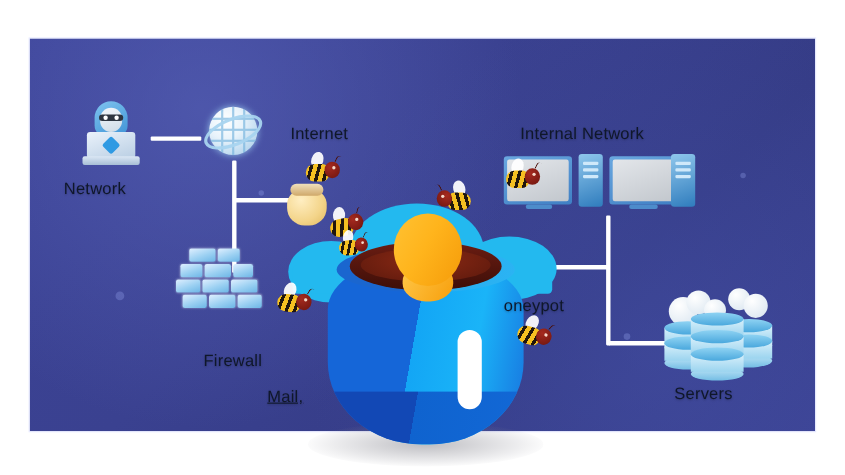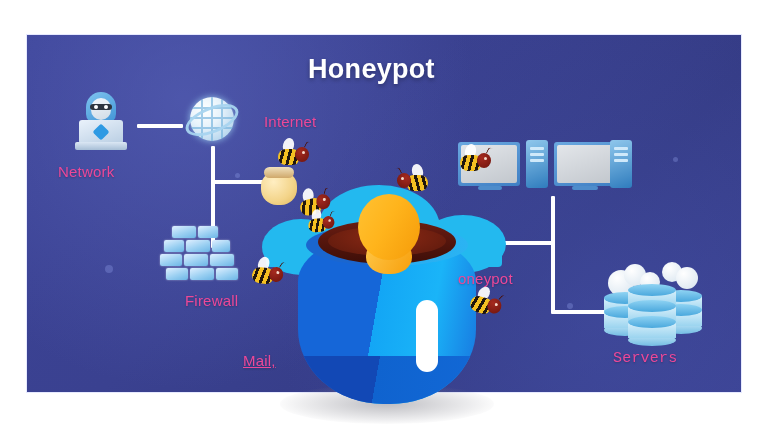--- a/index.html
+++ b/index.html
@@ -21,21 +21,21 @@
       radial-gradient(circle at 80% 80%, rgba(70,82,170,0.45) 0%, rgba(70,82,170,0) 50%),
       linear-gradient(135deg,#3c4397 0%, #3a4190 40%, #353c86 70%, #3b4292 100%);
     border:1px solid #e6e9ff;
     box-sizing:border-box;
   }
   .panel .speck{position:absolute;border-radius:50%;background:rgba(140,155,230,0.35);}
 
   
   .lbl{
     position:absolute;
-    color:#ec4899;
+    color:#0f172a;
     font-size:15px;
     letter-spacing:.2px;
     white-space:nowrap;
     text-shadow:0 1px 2px rgba(0,0,0,.25);
   }
   .title{
     position:absolute;
     color:#ffffff;
     font-size:27px;
     font-weight:bold;
@@ -168,21 +168,20 @@
   <div class="line" style="left:211px;top:146px;width:4px;height:102px;"></div>
 
   <div class="line" style="left:213px;top:180px;width:52px;height:4px;"></div>
 
   <div class="line" style="left:551px;top:196px;width:4px;height:118px;"></div>
 
   <div class="line" style="left:488px;top:241px;width:66px;height:4px;"></div>
 
   <div class="line" style="left:553px;top:310px;width:52px;height:4px;"></div>
 
-  <div class="title" style="left:308px;top:54px;">Honeypot</div>
 
   <div class="attacker">
     <div class="att-hood"></div>
     <div class="att-face"></div>
     <div class="att-eyeband"></div>
     <div class="att-eye" style="left:19px;"></div>
     <div class="att-eye" style="left:29px;"></div>
     <div class="att-lap"></div>
     <div class="att-diamond"></div>
     <div class="att-lapbase"></div>
@@ -209,21 +208,21 @@
     <div class="brick" style="left:4px;top:14px;width:20px;height:12px;"></div>
     <div class="brick" style="left:26px;top:14px;width:24px;height:12px;"></div>
     <div class="brick" style="left:52px;top:14px;width:18px;height:12px;"></div>
     <div class="brick" style="left:0px;top:28px;width:22px;height:12px;"></div>
     <div class="brick" style="left:24px;top:28px;width:24px;height:12px;"></div>
     <div class="brick" style="left:50px;top:28px;width:24px;height:12px;"></div>
     <div class="brick" style="left:6px;top:42px;width:22px;height:12px;"></div>
     <div class="brick" style="left:30px;top:42px;width:24px;height:12px;"></div>
     <div class="brick" style="left:56px;top:42px;width:22px;height:12px;"></div>
   </div>
-  <div class="lbl" style="left:185px;top:292px;">Firewall</div>
+  <div class="lbl" style="left:185px;top:320px;">Firewall</div>
 
   <div class="intnet">
     <div class="monitor" style="left:0px;">
         <div class="screen"></div>
       </div>
     <div class="mon-stand" style="left:20px;top:46px;width:24px;"></div>
     <div class="tower" style="left:68px;">
       <i style="top:7px;"></i>
         <i style="top:13px;"></i>
         <i style="top:19px;"></i>
@@ -231,20 +230,21 @@
     <div class="monitor" style="left:96px;">
         <div class="screen"></div>
       </div>
     <div class="mon-stand" style="left:114px;top:46px;width:26px;"></div>
     <div class="tower" style="left:152px;">
       <i style="top:7px;"></i>
         <i style="top:13px;"></i>
         <i style="top:19px;"></i>
     </div>
   </div>
+  <div class="lbl" style="left:473px;top:113px;">Internal Network</div>
 
   <div class="servers">
     <div class="cloudpuff" style="left:8px;top:8px;width:26px;height:26px;"></div>
     <div class="cloudpuff" style="left:24px;top:2px;width:22px;height:22px;"></div>
     <div class="cloudpuff" style="left:40px;top:10px;width:20px;height:20px;"></div>
     <div class="cloudpuff" style="left:62px;top:0px;width:20px;height:20px;"></div>
     <div class="cloudpuff" style="left:76px;top:5px;width:22px;height:22px;"></div>
 
     <div class="db" style="left:4px;top:30px;width:42px;height:30px;">
       <div class="db-bot" style="top:18px;"></div>
@@ -275,21 +275,21 @@
       <div class="db-bot" style="top:18px;"></div>
         <div class="db-body"></div>
         <div class="db-top"></div>
       </div>
     <div class="db" style="left:28px;top:54px;width:48px;height:32px;">
       <div class="db-bot" style="top:18px;"></div>
         <div class="db-body"></div>
         <div class="db-top"></div>
       </div>
   </div>
-  <div class="lbl" style="left:613px;top:350px;font-family:Liberation Mono, monospace;">Servers</div>
+  <div class="lbl" style="left:613px;top:350px;">Servers</div>
 
   <div class="bigcloud">
     <span style="left:56px;top:0px;width:122px;height:86px;"></span>
     <span style="left:0px;top:34px;width:78px;height:56px;"></span>
     <span style="left:158px;top:30px;width:86px;height:58px;"></span>
     <span class="base" style="left:4px;top:56px;width:236px;height:26px;border-radius:4px;"></span>
   </div>
 
   <div class="minipot">
     <div class="minipot-body"></div>

